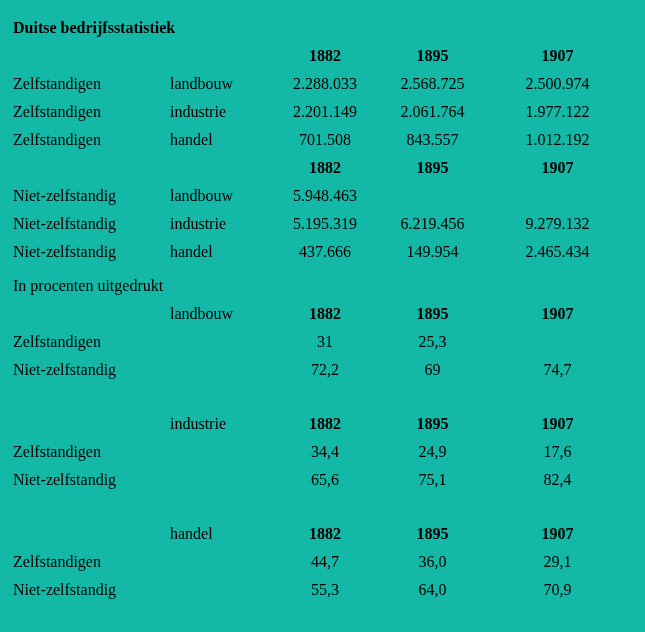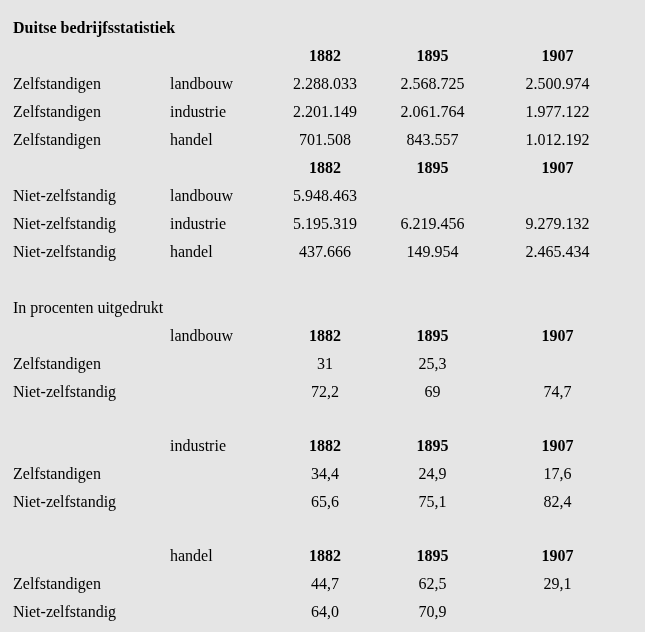--- a/index.html
+++ b/index.html
@@ -4,39 +4,39 @@
 <style>
   html, body {
     margin: 0;
     padding: 0;
     background: #ffffff;
   }
   .page {
     position: relative;
     width: 645px;
     height: 632px;
-    background: #e5e5e5;
+    background: #14b8a6;
     color: #000000;
     font-family: "Liberation Serif", "DejaVu Serif", serif;
     font-size: 16px;
     box-sizing: border-box;
     padding: 14px 0 0 13px;
     overflow: hidden;
   }
   .row {
     display: grid;
     grid-template-columns: 157px 110px 90px 125px 125px;
     height: 28px;
     line-height: 28px;
     white-space: nowrap;
   }
   .c      { overflow: visible; }
   .num    { text-align: center; }
   .bold   { font-weight: bold; }
-  .heading-row { margin-top: 28px; }
+  .heading-row { margin-top: 6px; }
   .section-gap { margin-top: 26px; }
 </style>
 </head>
 <body>
 
 <div class="page">
 
   <div class="row">
     <div class="c bold" style="grid-column: 1 / span 5;">Duitse bedrijfsstatistiek</div>
   </div>
@@ -150,23 +150,24 @@
     <div class="c"></div>
     <div class="c">handel</div>
     <div class="c num bold">1882</div>
     <div class="c num bold">1895</div>
     <div class="c num bold">1907</div>
   </div>
   <div class="row">
     <div class="c">Zelfstandigen</div>
     <div class="c"></div>
     <div class="c num">44,7</div>
-    <div class="c num">62,5</div>
+    <div class="c num">36,0</div>
     <div class="c num">29,1</div>
   </div>
   <div class="row">
     <div class="c">Niet-zelfstandig</div>
     <div class="c"></div>
+    <div class="c num">55,3</div>
     <div class="c num">64,0</div>
     <div class="c num">70,9</div>
   </div>
 
 </div>
 
 </body></html>

